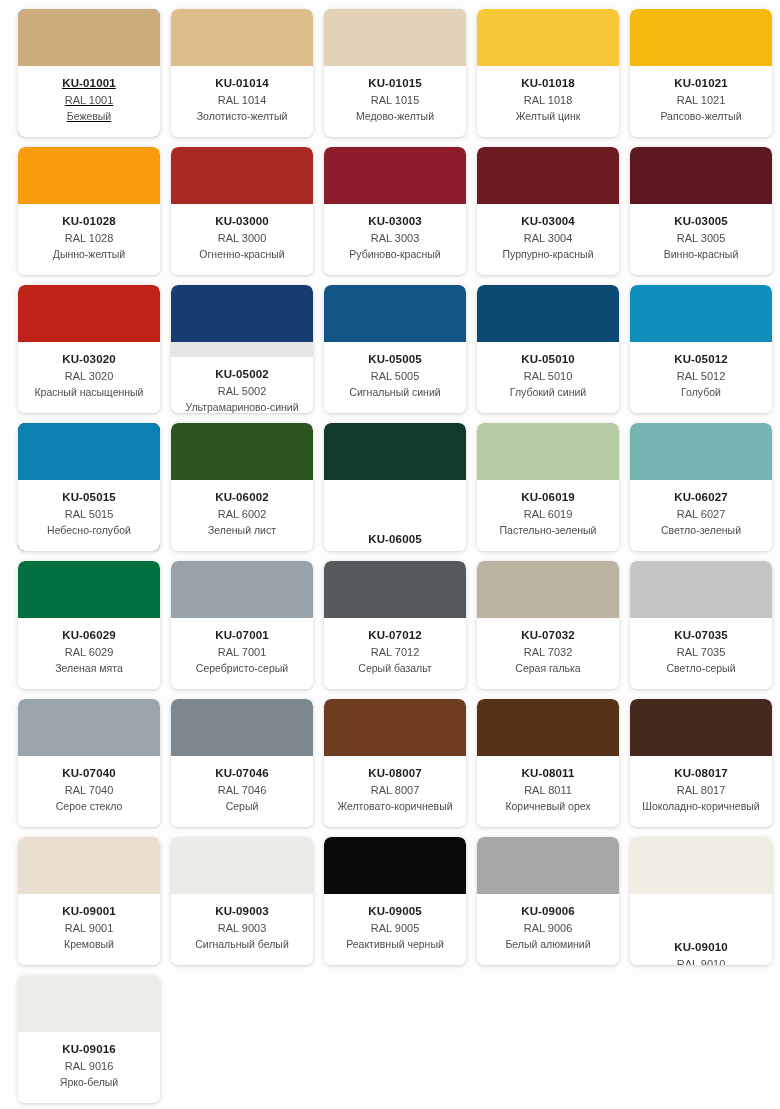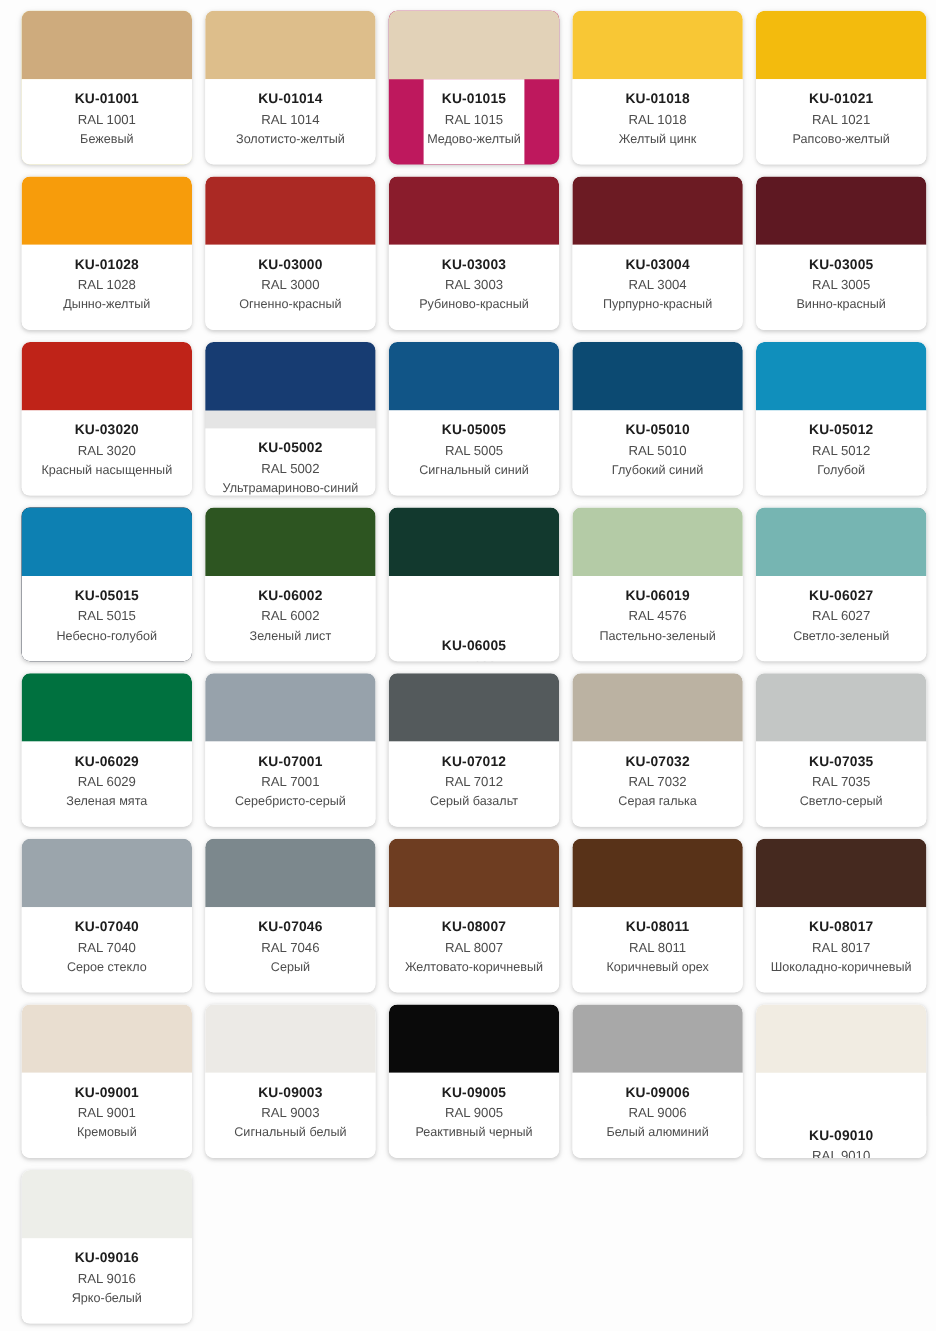--- a/index.html
+++ b/index.html
@@ -73,37 +73,37 @@
     line-height: 15px;
     text-align: center;
     padding: 0 3px;
     white-space: nowrap;
   }
 </style>
 </head>
 <body>
 
 <main id="swatch-grid" style="background: rgb(253, 253, 253);">
-    <div class="swatch-card" style="background: #fef9c3;">
+    <div class="swatch-card" style="background: #3b82f6; text-decoration: underline;">
       <div class="swatch-color" style="background: rgb(206, 171, 125);"></div>
       <div class="swatch-info">
         <div class="swatch-code">KU-01001</div>
         <div class="swatch-ral">RAL 1001</div>
         <div class="swatch-name">Бежевый</div>
       </div>
     </div>
     <div class="swatch-card" style="background: rgb(255, 255, 255);">
       <div class="swatch-color" style="background: rgb(221, 190, 139);"></div>
       <div class="swatch-info">
         <div class="swatch-code">KU-01014</div>
         <div class="swatch-ral">RAL 1014</div>
         <div class="swatch-name">Золотисто-желтый</div>
       </div>
     </div>
-    <div class="swatch-card" style="background: #be185d; align-items: center;">
+    <div class="swatch-card" style="background: #86efac;">
       <div class="swatch-color" style="background: rgb(226, 210, 184);"></div>
       <div class="swatch-info">
         <div class="swatch-code">KU-01015</div>
         <div class="swatch-ral">RAL 1015</div>
         <div class="swatch-name">Медово-желтый</div>
       </div>
     </div>
     <div class="swatch-card" style="background: rgb(255, 255, 255);">
       <div class="swatch-color" style="background: rgb(248, 199, 53);"></div>
       <div class="swatch-info">
@@ -221,21 +221,21 @@
       <div class="swatch-info">
         <div class="swatch-code">KU-06005</div>
         <div class="swatch-ral">RAL 6005</div>
         <div class="swatch-name">Зеленый мох</div>
       </div>
     </div>
     <div class="swatch-card" style="background: rgb(255, 255, 255);">
       <div class="swatch-color" style="background: rgb(180, 203, 166);"></div>
       <div class="swatch-info">
         <div class="swatch-code">KU-06019</div>
-        <div class="swatch-ral">RAL 4576</div>
+        <div class="swatch-ral">RAL 6019</div>
         <div class="swatch-name">Пастельно-зеленый</div>
       </div>
     </div>
     <div class="swatch-card" style="background: rgb(255, 255, 255);">
       <div class="swatch-color" style="background: rgb(118, 181, 178);"></div>
       <div class="swatch-info">
         <div class="swatch-code">KU-06027</div>
         <div class="swatch-ral">RAL 6027</div>
         <div class="swatch-name">Светло-зеленый</div>
       </div>

